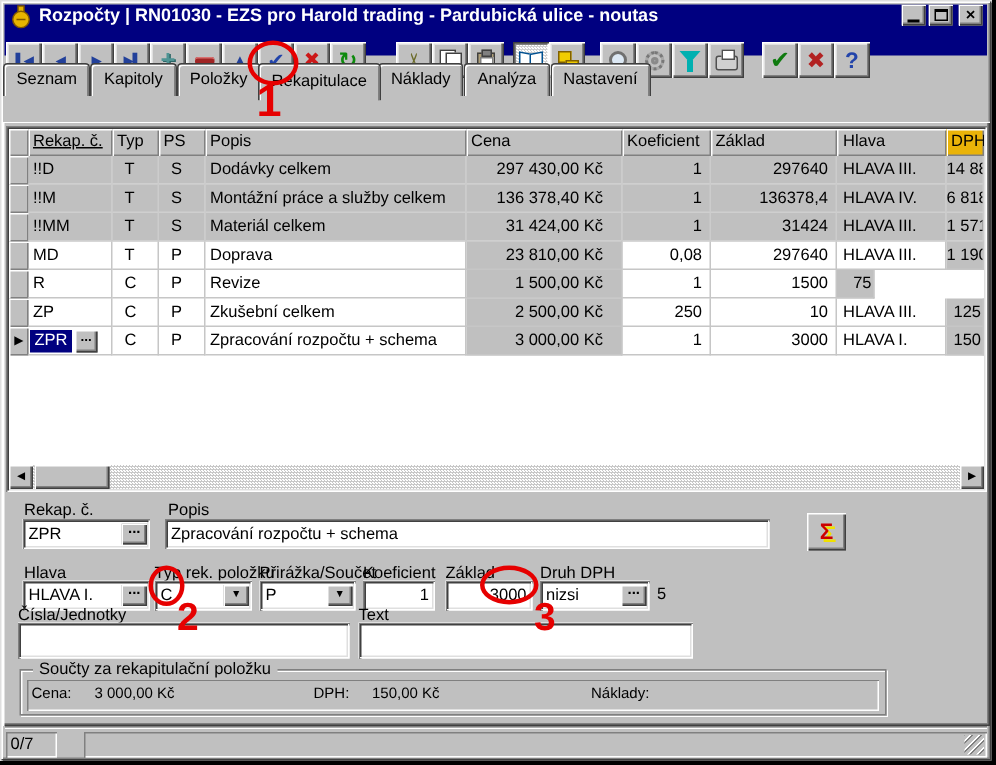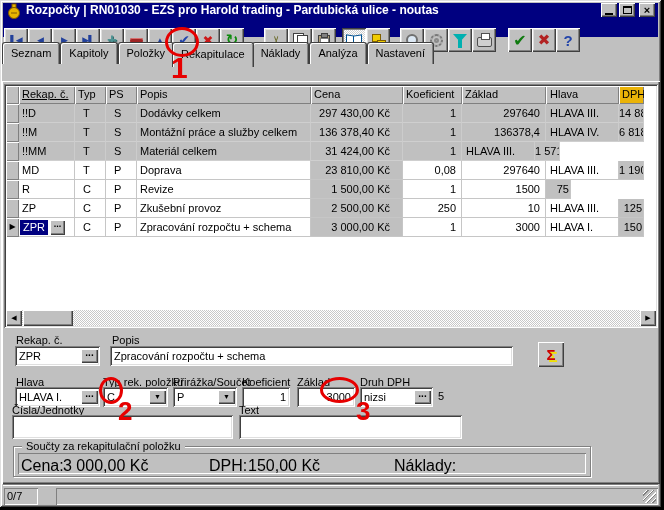--- a/index.html
+++ b/index.html
@@ -65,21 +65,21 @@
     box-shadow:inset 1px 1px 0 #808080,inset -1px -1px 0 #fff,inset 2px 2px 0 #404040,inset -2px -2px 0 #dfdfdf;padding:2px;overflow:hidden}
   .ghead{display:flex;height:18px}
   .hcell{background:#c0c0c0;box-shadow:inset 1px 1px 0 #fff,inset -1px -1px 0 #808080;
     font-size:11px;padding:2px 0 0 3px;white-space:nowrap;overflow:hidden;flex-shrink:0}
   .grow{display:flex;height:19px;background:#fff}
   .gc{flex-shrink:0;border-right:1px solid #c6c6c6;border-bottom:1px solid #c6c6c6;font-size:11px;line-height:18px;
     white-space:nowrap;overflow:hidden;padding-left:3px}
   .c-sel{width:13px;background:#c0c0c0;box-shadow:inset 1px 1px 0 #fff,inset -1px -1px 0 #808080;border:none;padding:0;
     font-size:8px;line-height:18px;text-align:center;color:#000}
   .c-rekap{width:56px}.c-typ{width:31px;padding-left:8px}.c-ps{width:31px;padding-left:8px}.c-popis{width:174px}
-  .c-cena{width:92px;background:#c0c0c0;text-align:right;padding:0 12px 0 0}
+  .c-cena{width:104px;background:#c0c0c0;text-align:right;padding:0 12px 0 0}
   .c-koef{width:59px;text-align:right;padding:0 5px 0 0}
   .c-zakl{width:84px;text-align:right;padding:0 5px 0 0}
   .c-hlava{width:73px;padding-left:4px}
   .c-dph{width:25px;background:#c0c0c0;text-align:right;padding:0 1px 0 0}
   .total .gc{background:#c0c0c0;border-right-color:#cccccc;border-bottom-color:#cfcfcf}
   .u{text-decoration:underline}
   .zpr-cell{display:flex;align-items:center;padding:1px 1px}
   .zpr-sel{background:#000080;color:#fff;padding:0 3px;font-size:11px;line-height:15px}
   .mini-btn{width:15px;height:15px;margin-left:2px;background:#c0c0c0;box-shadow:inset 1px 1px 0 #fff,inset -1px -1px 0 #404040,inset -2px -2px 0 #808080;
     font-size:9px;font-weight:bold;line-height:9px;text-align:center;flex-shrink:0}
@@ -106,21 +106,21 @@
     box-shadow:inset 1px 1px 0 #808080,inset -1px -1px 0 #fff,inset 2px 2px 0 #404040,inset -2px -2px 0 #dfdfdf}
   .sigma{position:absolute;left:538px;top:342px;width:26px;height:25px;background:#c0c0c0;
     box-shadow:inset 1px 1px 0 #fff,inset -1px -1px 0 #404040,inset -2px -2px 0 #808080;
     display:flex;align-items:center;justify-content:center}
   .sigma span{color:#cc0000;font-weight:bold;font-size:15px;text-shadow:2px 2px 0 #f0e000}
   
   .gbox{position:absolute;left:13px;top:446px;width:578px;height:31px;border:1px solid #808080;
     box-shadow:inset 1px 1px 0 #fff,1px 1px 0 #fff}
   .gbox-legend{position:absolute;left:8px;top:-7px;background:#c0c0c0;padding:0 4px;font-size:11px;white-space:nowrap}
   .gpanel{position:absolute;left:4px;top:6px;right:4px;height:21px;
-    box-shadow:inset 1px 1px 0 #808080,inset -1px -1px 0 #fff;font-size:16px}
+    box-shadow:inset 1px 1px 0 #808080,inset -1px -1px 0 #fff;font-size:10px}
   .gpanel span{position:absolute;top:4px;white-space:nowrap}
   
   .ssep{position:absolute;left:3px;top:484px;width:655px;height:2px;box-shadow:inset 0 1px 0 #808080,inset 0 -1px 0 #fff}
   .spanel{position:absolute;top:488px;height:17px;background:#c0c0c0;
     box-shadow:inset 1px 1px 0 #808080,inset -1px -1px 0 #fff;font-size:11px;line-height:16px;padding-left:3px}
   .grip{position:absolute;right:2px;bottom:2px;width:13px;height:13px;
     background:repeating-linear-gradient(-45deg,#c0c0c0 0 2px,#808080 2px 3px,#fff 3px 4px)}
   
   .ann-circle{position:absolute;border:3px solid #e60000;border-radius:50%;z-index:9}
   .ann-digit{position:absolute;color:#e60000;font-weight:bold;z-index:9;line-height:1}
@@ -269,20 +269,21 @@
       <span class="gc c-dph">6 818</span>
     </div>
     <div class="grow total">
       <span class="gc c-sel"></span>
       <span class="gc c-rekap">!!MM</span>
       <span class="gc c-typ">T</span>
       <span class="gc c-ps">S</span>
       <span class="gc c-popis">Materiál celkem</span>
       <span class="gc c-cena">31 424,00 Kč</span>
       <span class="gc c-koef">1</span>
+      <span class="gc c-zakl">31424</span>
       <span class="gc c-hlava">HLAVA III.</span>
       <span class="gc c-dph">1 571</span>
     </div>
     <div class="grow">
       <span class="gc c-sel"></span>
       <span class="gc c-rekap">MD</span>
       <span class="gc c-typ">T</span>
       <span class="gc c-ps">P</span>
       <span class="gc c-popis">Doprava</span>
       <span class="gc c-cena">23 810,00 Kč</span>
@@ -300,21 +301,21 @@
       <span class="gc c-cena">1 500,00 Kč</span>
       <span class="gc c-koef">1</span>
       <span class="gc c-zakl">1500</span>
       <span class="gc c-dph">75</span>
     </div>
     <div class="grow">
       <span class="gc c-sel"></span>
       <span class="gc c-rekap">ZP</span>
       <span class="gc c-typ">C</span>
       <span class="gc c-ps">P</span>
-      <span class="gc c-popis">Zkušební provoz</span>
+      <span class="gc c-popis">Zkušební celkem</span>
       <span class="gc c-cena">2 500,00 Kč</span>
       <span class="gc c-koef">250</span>
       <span class="gc c-zakl">10</span>
       <span class="gc c-hlava">HLAVA III.</span>
       <span class="gc c-dph">125</span>
     </div>
     <div class="grow">
       <span class="gc c-sel">▶</span>
       <span class="gc c-rekap zpr-cell">
         <span class="zpr-sel">ZPR</span>

